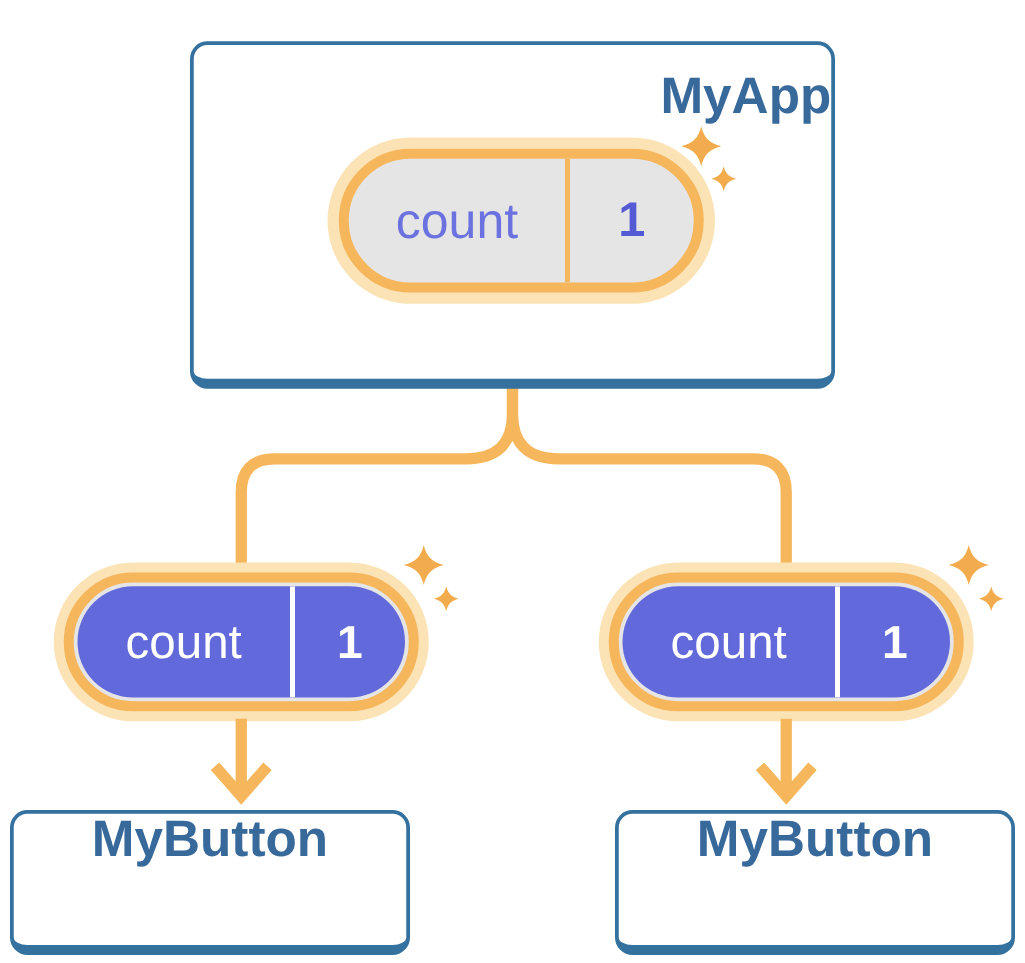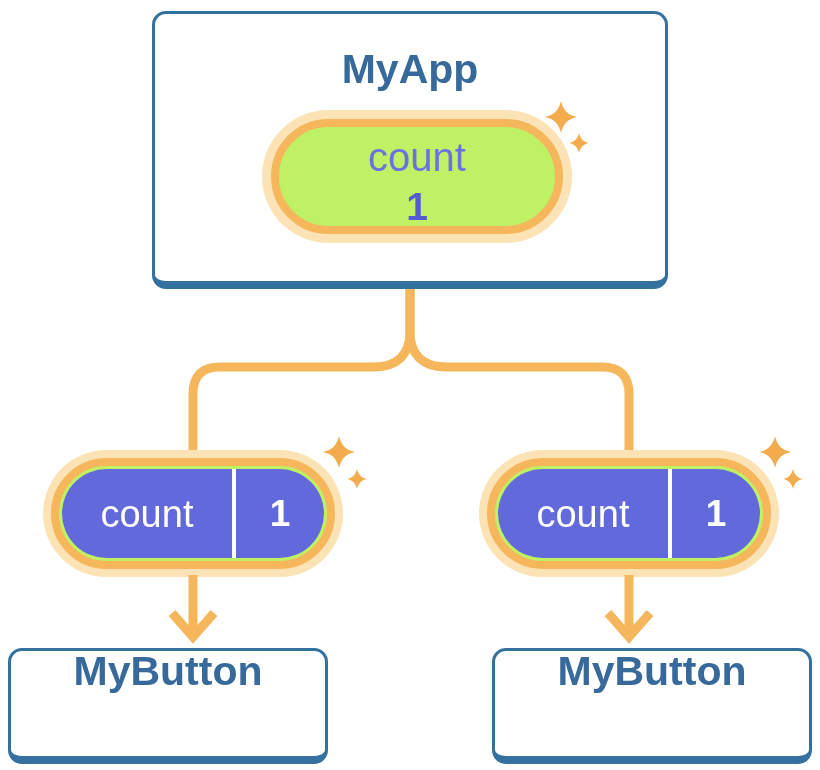--- a/index.html
+++ b/index.html
@@ -14,47 +14,46 @@
 
   
   .card {
     position: absolute;
     background: var(--card-bg, #ffffff);
     border: 3px solid var(--card-border, #34719F);
     border-bottom-width: 8px;
     border-radius: 14px;
     box-sizing: border-box;
   }
-  .root-card { text-align: center; padding-top: 35px; }
+  .root-card { text-align: right; padding-top: 20px; margin-top: 22px; }
   .child-card { display: flex; align-items: flex-start; justify-content: center; }
   .card-title {
     font-size: 41px;
     font-weight: bold;
     color: var(--heading-text, #38699B);
     line-height: 1;
   }
 
   
   .pill {
     position: absolute;
     background: var(--pill-halo, #FCE3B5);
     border-radius: 999px;
     padding: 9px;
     box-sizing: border-box;
   }
   .pill.filled { padding: 8px; }
   .pill-ring {
     height: 100%;
-    background: #bef264;
+    background: #e5e5e5;
     border: 8px solid var(--connector-orange, #F6B65C);
     border-radius: 999px;
     display: flex;
     overflow: hidden;
     box-sizing: border-box;
-    flex-direction: column;
   }
   .pill-ring.gap { padding: 3px; }
   .pill-fill {
     flex: 1;
     background: var(--pill-purple, #6269DA);
     border-radius: 999px;
     display: flex;
     overflow: hidden;
   }
   .pill-cell {

